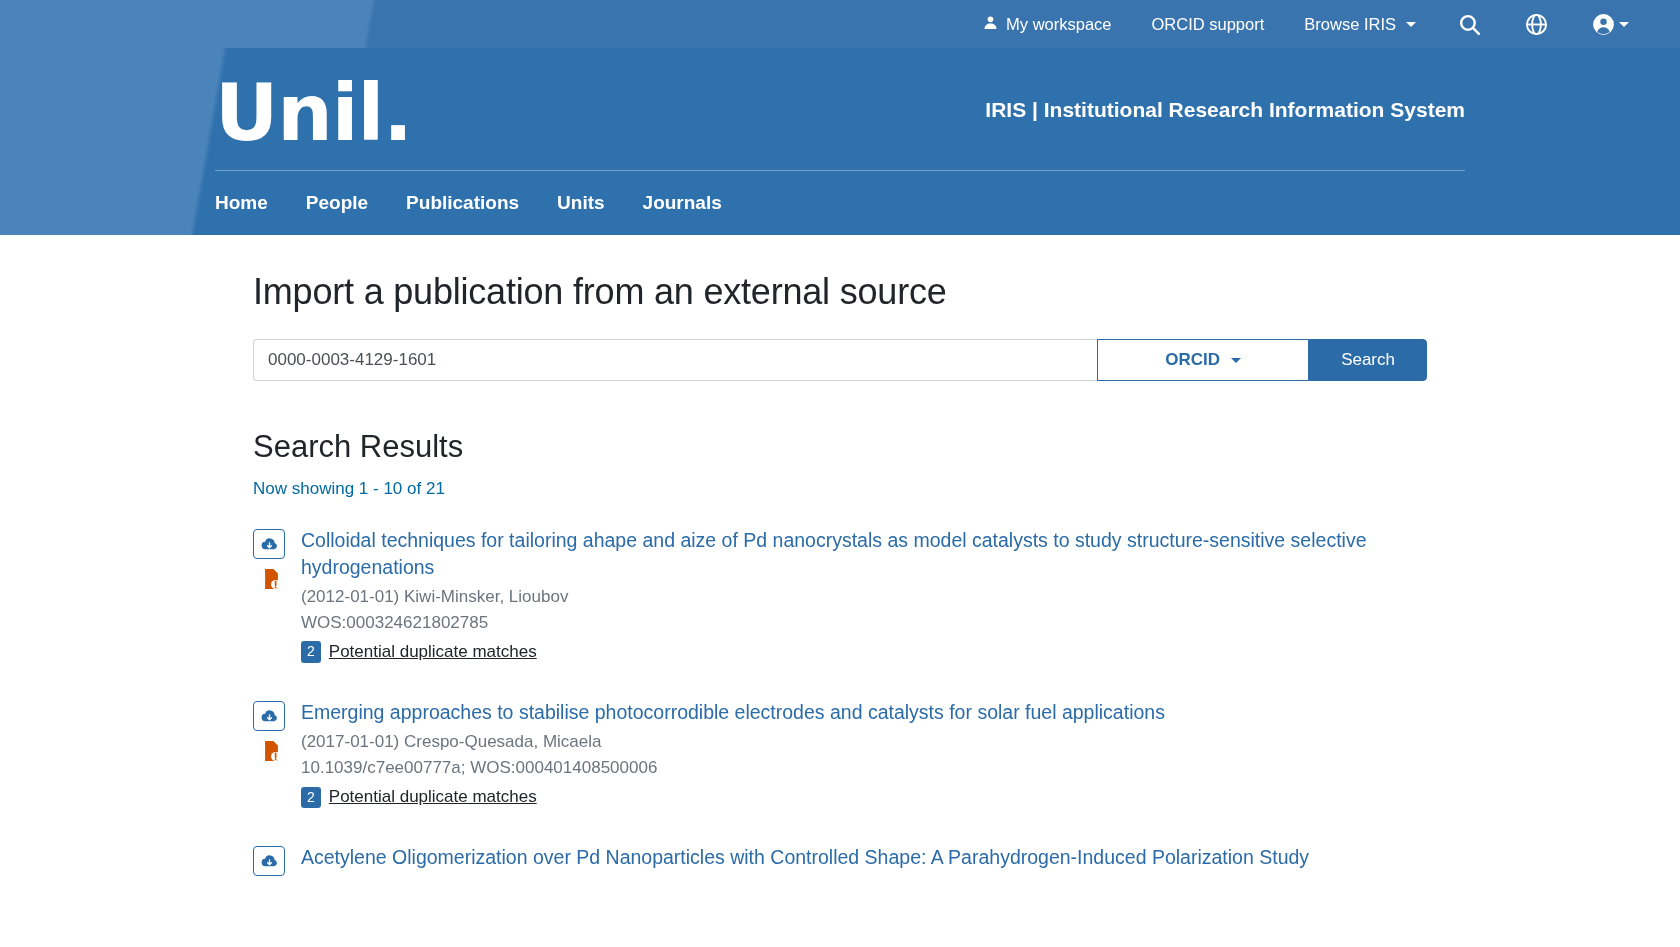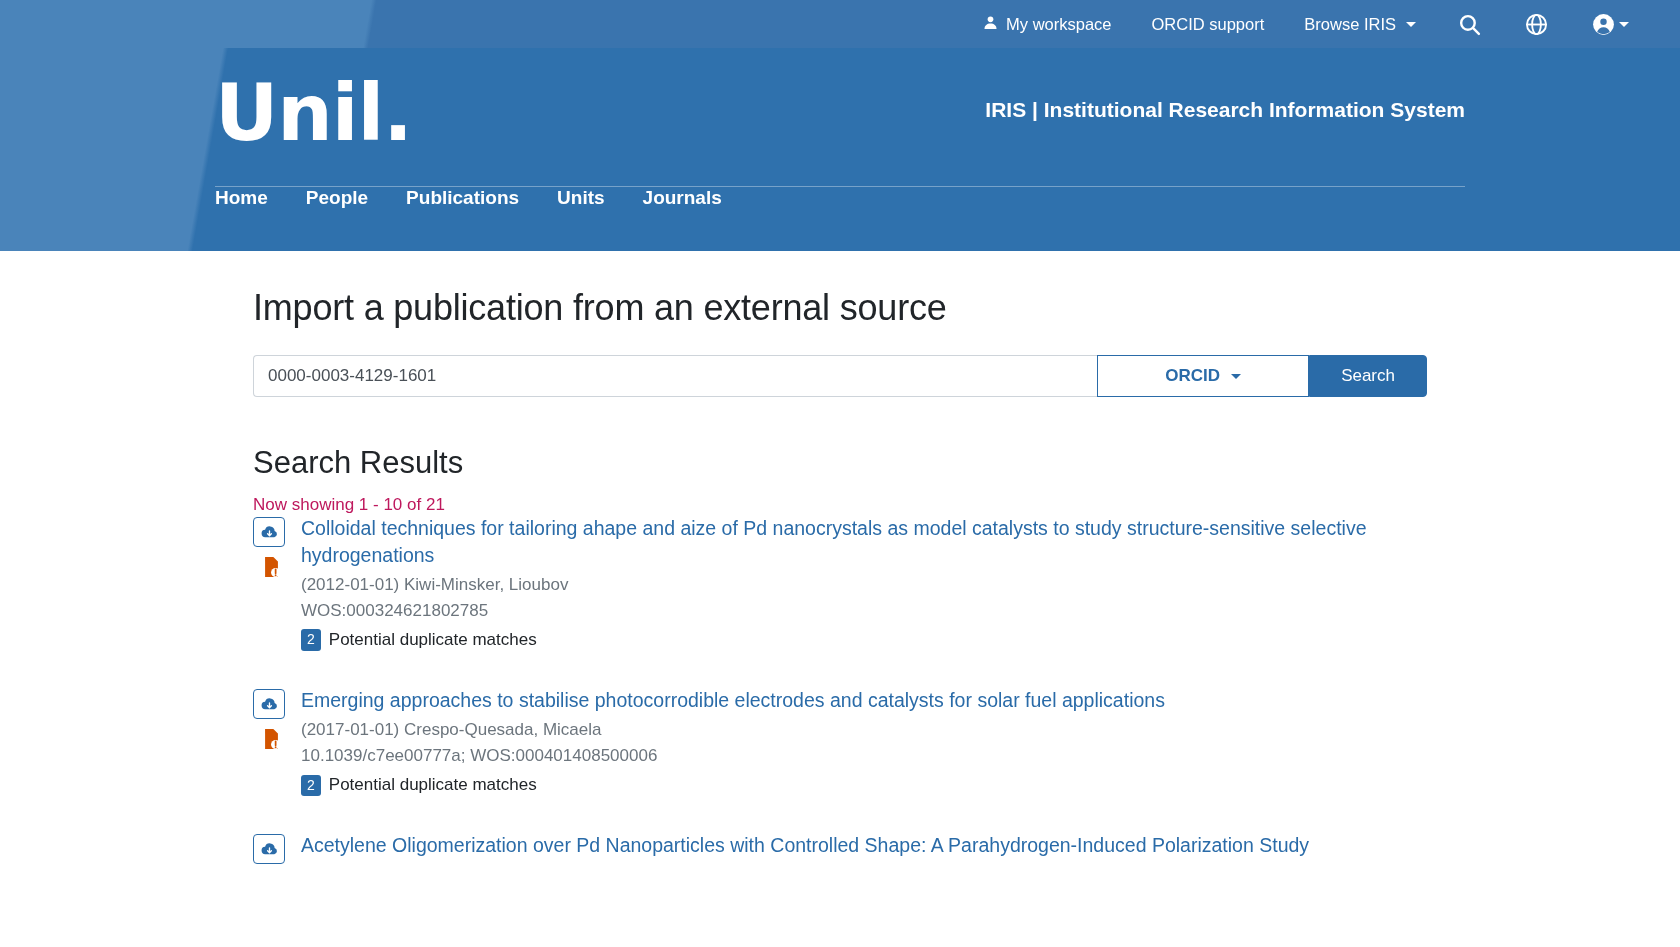--- a/index.html
+++ b/index.html
@@ -60,40 +60,40 @@
   }
   .banner-inner {
     max-width: 1250px;
     margin: 0 auto;
     padding-top: 26px;
   }
   .banner-row {
     display: flex;
     align-items: center;
     justify-content: space-between;
-    padding-bottom: 34px;
+    padding-bottom: 18px;
     border-bottom: 1px solid rgba(255,255,255,0.35);
   }
   .logo {
     font-family: "DejaVu Sans", sans-serif;
     font-size: 78px;
     font-weight: 700;
     letter-spacing: -1px;
     line-height: 1;
     color: #ffffff;
   }
   .banner-title {
     font-size: 21px;
     font-weight: 700;
     color: #ffffff;
     padding-bottom: 6px;
   }
   .mainnav {
     display: flex;
-    align-items: flex-start;
+    align-items: center;
     gap: 38px;
     height: 64px;
   }
   .mainnav a {
     color: #ffffff;
     font-size: 19px;
     font-weight: 700;
     text-decoration: none;
   }
 
@@ -162,21 +162,22 @@
   }
 
   h2.results-title {
     font-size: 31px;
     font-weight: 400;
     color: #212529;
     margin: 48px 0 14px 0;
   }
   .showing {
     font-size: 17px;
-    color: #be185d;
+    color: #0369a1;
+    margin-bottom: 28px;
   }
 
   
   .result {
     display: flex;
     gap: 0;
     margin-bottom: 36px;
   }
   .result-icons {
     width: 48px;
@@ -225,20 +226,21 @@
     background: #2a6ba8;
     color: #fff;
     font-size: 14px;
     border-radius: 3px;
     padding: 1px 6px;
     line-height: 1.4;
   }
   .dup-label {
     font-size: 17px;
     color: #212529;
+    text-decoration: underline;
   }
 </style>
 </head>
 <body>
 
 <div class="topbar">
   <div class="topbar-items">
     <a class="topbar-link" href="#">
       <span>
         <svg width="17" height="17" viewBox="0 0 24 24" fill="#ffffff">

